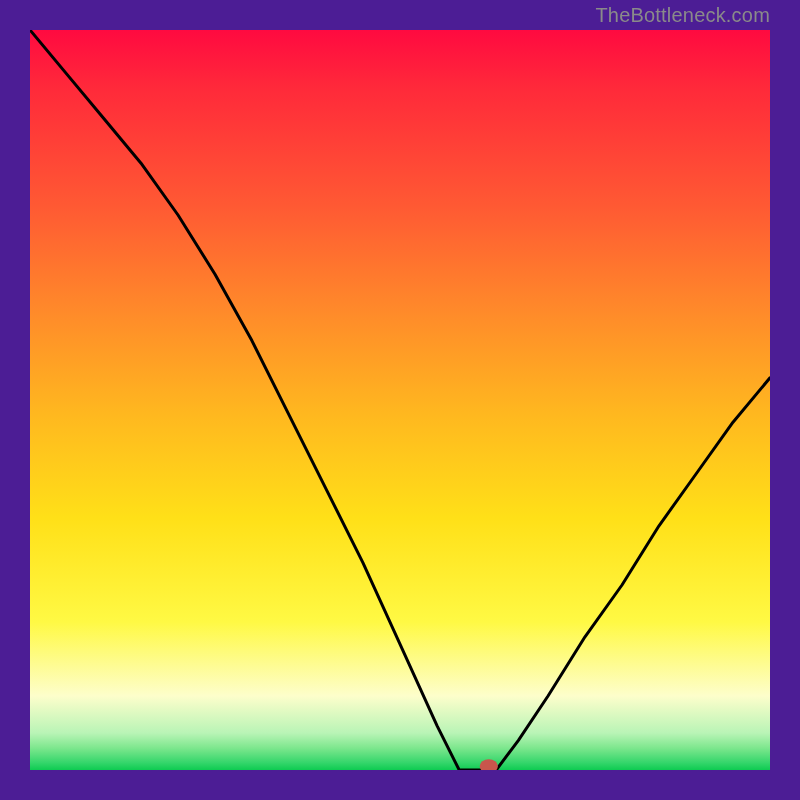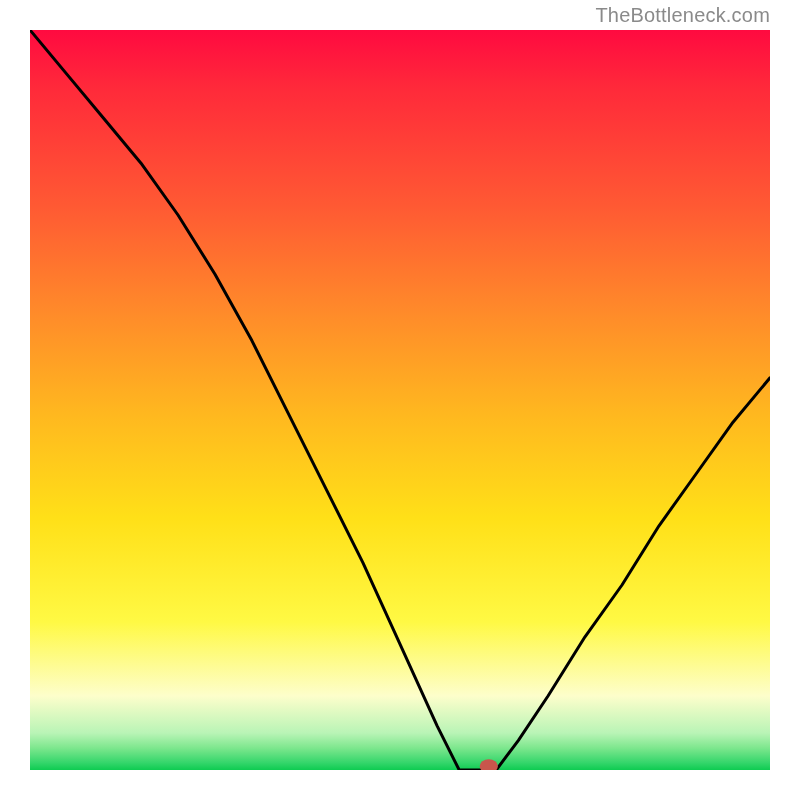--- a/index.html
+++ b/index.html
@@ -8,21 +8,21 @@
     width: 800px;
     height: 800px;
     background: #000;
     overflow: hidden;
     font-family: Arial, Helvetica, sans-serif;
   }
   .frame {
     position: relative;
     width: 800px;
     height: 800px;
-    background: #ffffff;
+    background: #4c1d95;
   }
   .plot-area {
     position: absolute;
     left: 30px;
     top: 30px;
     width: 740px;
     height: 740px;
     overflow: hidden;
   }
   

